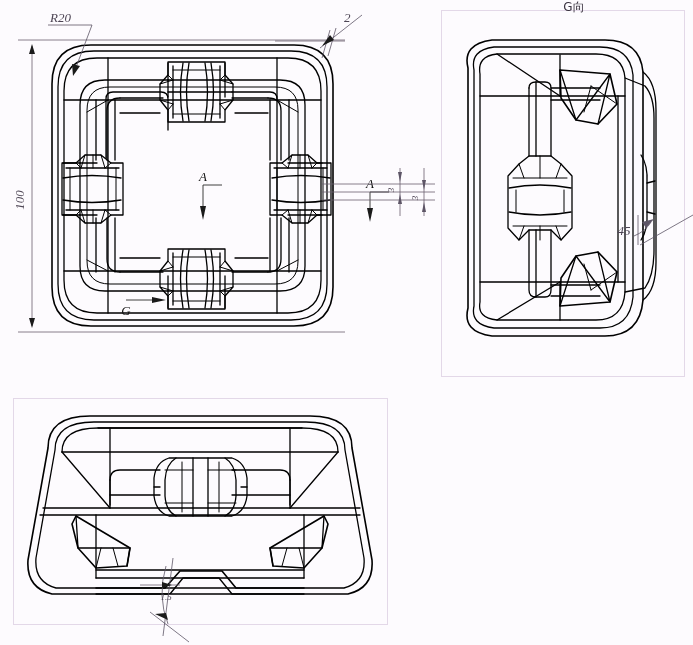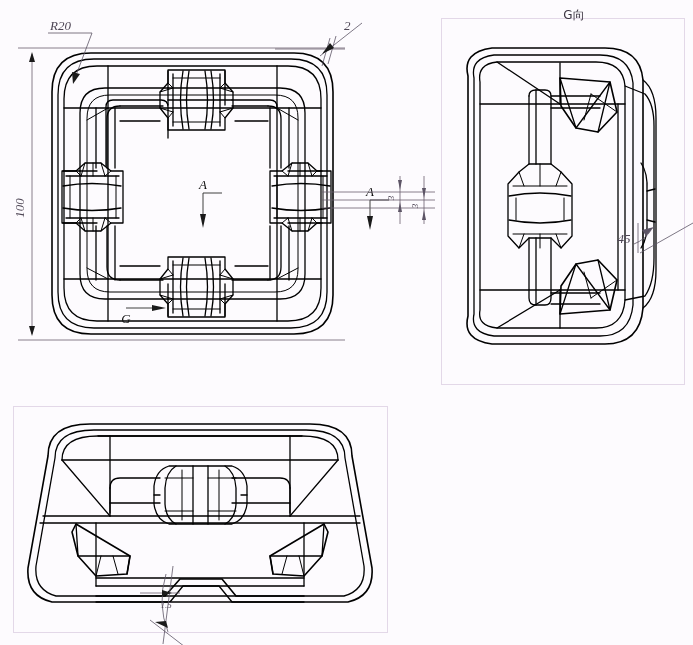--- a/index.html
+++ b/index.html
@@ -2,21 +2,21 @@
 <html><head>
 <meta charset="utf-8">
 <title>Technical Drawing</title>
 <style>
   html,body{margin:0;padding:0;background:#fdfbfe;}
   body{
     width:693px;height:645px;position:relative;overflow:hidden;
     font-family:"Liberation Serif", serif;
     background:#fdfbfe;
   }
-  #sheet{position:absolute;left:0;top:0;width:693px;height:551px;margin-top:8px;}
+  #sheet{position:absolute;left:0;top:0;width:693px;height:551px;}
   svg{display:block;}
   .panel-border{fill:none;stroke:#e3d8e8;stroke-width:1;}
   .outline{fill:none;stroke:#000;stroke-width:1.6;stroke-linejoin:round;stroke-linecap:round;}
   .edge{fill:none;stroke:#000;stroke-width:1.3;stroke-linejoin:round;stroke-linecap:round;}
   .thin{fill:none;stroke:#000;stroke-width:1;stroke-linejoin:round;stroke-linecap:round;}
   .dim{fill:none;stroke:#6b6070;stroke-width:0.8;}
   .dimdark{fill:none;stroke:#2a2a2a;stroke-width:0.9;}
   .lead{fill:none;stroke:#5d5566;stroke-width:0.8;}
   .arrowfill{fill:#1a1a1a;stroke:none;}
   .arrowgray{fill:#5d5566;stroke:none;}

